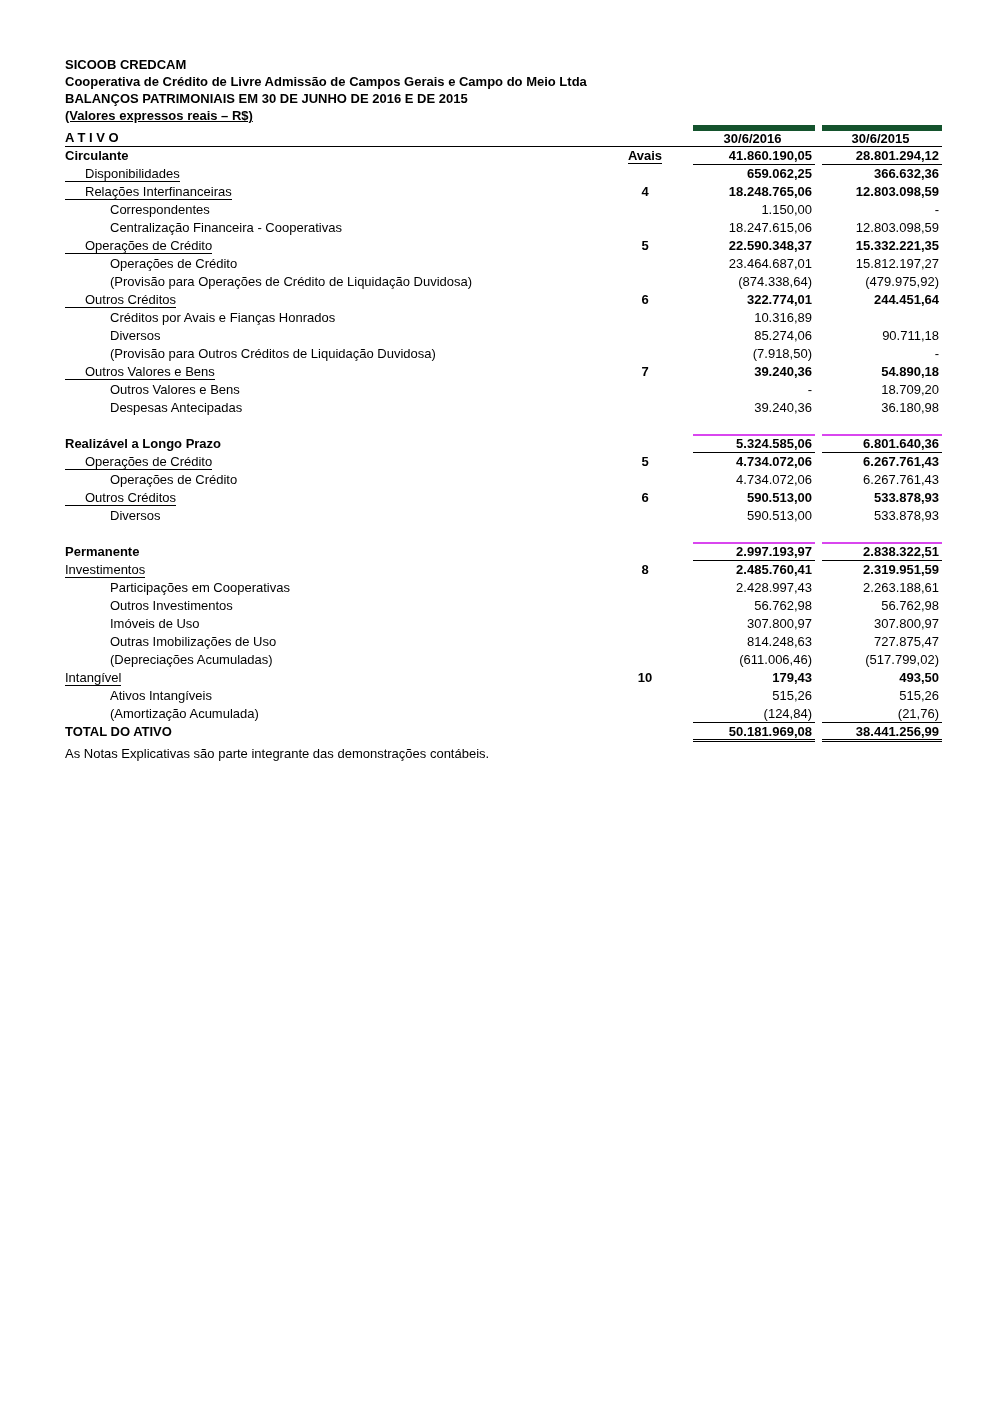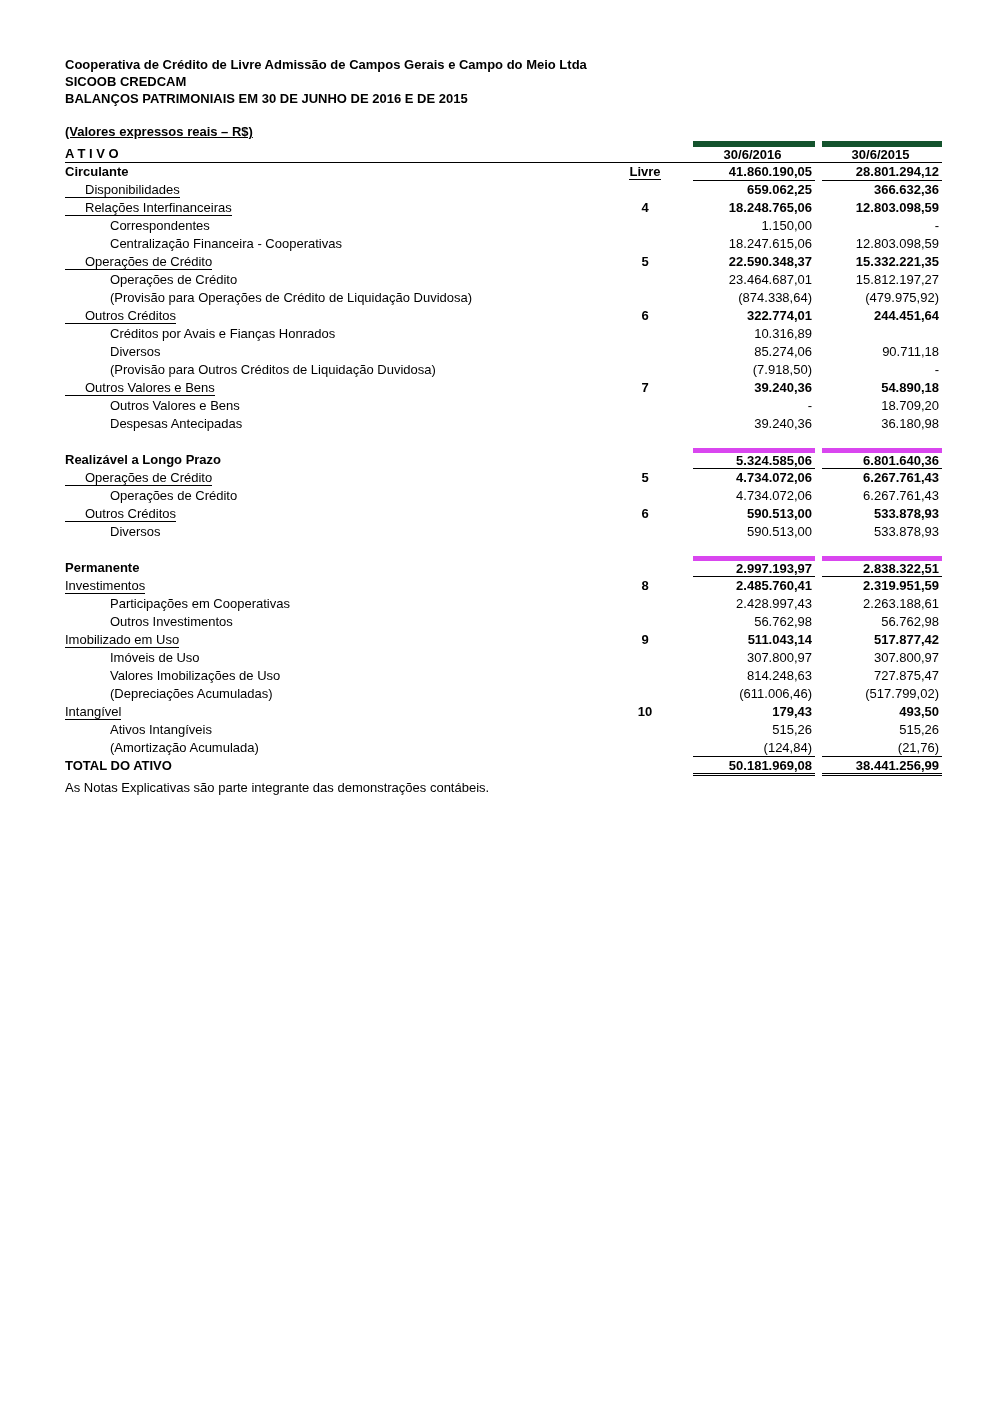--- a/index.html
+++ b/index.html
@@ -6,21 +6,21 @@
   * { margin:0; padding:0; box-sizing:border-box; }
   html, body { background:#ffffff; }
   body {
     width:1000px; height:1414px; overflow:hidden;
     font-family:"Liberation Sans","DejaVu Sans",sans-serif;
     font-size:13px; color:#000;
   }
   .page { padding:56px 58px 0 65px; }
 
   .doc-header .hline { font-weight:bold; line-height:17px; white-space:nowrap; }
-  .currency-note { text-decoration:underline;margin-top:16px; }
+  .currency-note { text-decoration:underline; }
 
   table.bs { border-collapse:collapse; table-layout:fixed; width:877px; margin-top:1px; }
   .c-lbl  { width:540px; }
   .c-nota { width:80px; }
   .c-sp   { width:8px; }
   .c-val  { width:122px; }
   .c-sp2  { width:7px; }
   .c-val2 { width:120px; }
 
   td { height:18px; vertical-align:middle; overflow:hidden; white-space:nowrap; }
@@ -29,38 +29,38 @@
   td.val  { text-align:right; padding-right:3px; }
   td.sp   { }
 
   .b { font-weight:bold; }
   span.u { border-bottom:1px solid #000; }
   span.ind0 { display:inline-block; padding-left:0; }
   span.ind1 { display:inline-block; padding-left:20px; }
   span.ind2 { display:inline-block; padding-left:45px; }
 
   td.vb-bottom { border-bottom:1px solid #000; }
-  td.vb-box    { border-top:5px solid #d946ef; border-bottom:1px solid #000; }
+  td.vb-box    { border-top:2px solid #d946ef; border-bottom:1px solid #000; }
   td.vb-double { border-bottom:3px double #000;margin-top:34px; }
   tr.hdr td.hb { border-bottom:1px solid #000; }
   tr.hdr td.ht { border-top:6px solid #14532d; }
   tr.hdr td.hdr-date { text-align:center; }
 
   tr.blank td { height:18px; }
 
   .footnote { margin-top:4px; line-height:16px; }
 </style>
 </head>
 <body>
 
 <div class="page">
 
   <header class="doc-header">
+    <div class="hline">SICOOB CREDCAM</div>
     <div class="hline">Cooperativa de Crédito de Livre Admissão de Campos Gerais e Campo do Meio Ltda</div>
-    <div class="hline">SICOOB CREDCAM</div>
     <div class="hline">BALANÇOS PATRIMONIAIS EM 30 DE JUNHO DE 2016 E DE 2015</div>
     <div class="hline currency-note">(Valores expressos reais – R$)</div>
   </header>
 
   <table class="bs">
     <colgroup>
       <col class="c-lbl">
         <col class="c-nota">
         <col class="c-sp">
         <col class="c-val">
@@ -73,21 +73,21 @@
         <td class="nota hb"></td>
         <td class="sp hb"></td>
         <td class="val b hdr-date hb ht">30/6/2016</td>
         <td class="sp hb"></td>
         <td class="val b hdr-date hb ht">30/6/2015</td>
       </tr>
     </thead>
     <tbody>
         <tr class="r">
           <td class="lbl"><span class="ind0 b">Circulante</span></td>
-          <td class="nota"><span class="b u">Livre</span></td>
+          <td class="nota"><span class="b u">Avais</span></td>
           <td class="sp"></td>
           <td class="val b vb-bottom">41.860.190,05</td>
           <td class="sp"></td>
           <td class="val b vb-bottom">28.801.294,12</td>
         </tr>
         <tr class="r">
           <td class="lbl"><span class="ind1 u">Disponibilidades</span></td>
           <td class="nota"></td>
           <td class="sp"></td>
           <td class="val b">659.062,25</td>
@@ -280,37 +280,29 @@
         </tr>
         <tr class="r">
           <td class="lbl"><span class="ind2">Outros Investimentos</span></td>
           <td class="nota"></td>
           <td class="sp"></td>
           <td class="val">56.762,98</td>
           <td class="sp"></td>
           <td class="val">56.762,98</td>
         </tr>
         <tr class="r">
-          <td class="lbl"><span class="ind0 u">Imobilizado em Uso</span></td>
-          <td class="nota"><span class="b">9</span></td>
-          <td class="sp"></td>
-          <td class="val b">511.043,14</td>
-          <td class="sp"></td>
-          <td class="val b">517.877,42</td>
-        </tr>
-        <tr class="r">
           <td class="lbl"><span class="ind2">Imóveis de Uso</span></td>
           <td class="nota"></td>
           <td class="sp"></td>
           <td class="val">307.800,97</td>
           <td class="sp"></td>
           <td class="val">307.800,97</td>
         </tr>
         <tr class="r">
-          <td class="lbl"><span class="ind2">Valores Imobilizações de Uso</span></td>
+          <td class="lbl"><span class="ind2">Outras Imobilizações de Uso</span></td>
           <td class="nota"></td>
           <td class="sp"></td>
           <td class="val">814.248,63</td>
           <td class="sp"></td>
           <td class="val">727.875,47</td>
         </tr>
         <tr class="r">
           <td class="lbl"><span class="ind2">(Depreciações Acumuladas)</span></td>
           <td class="nota"></td>
           <td class="sp"></td>

